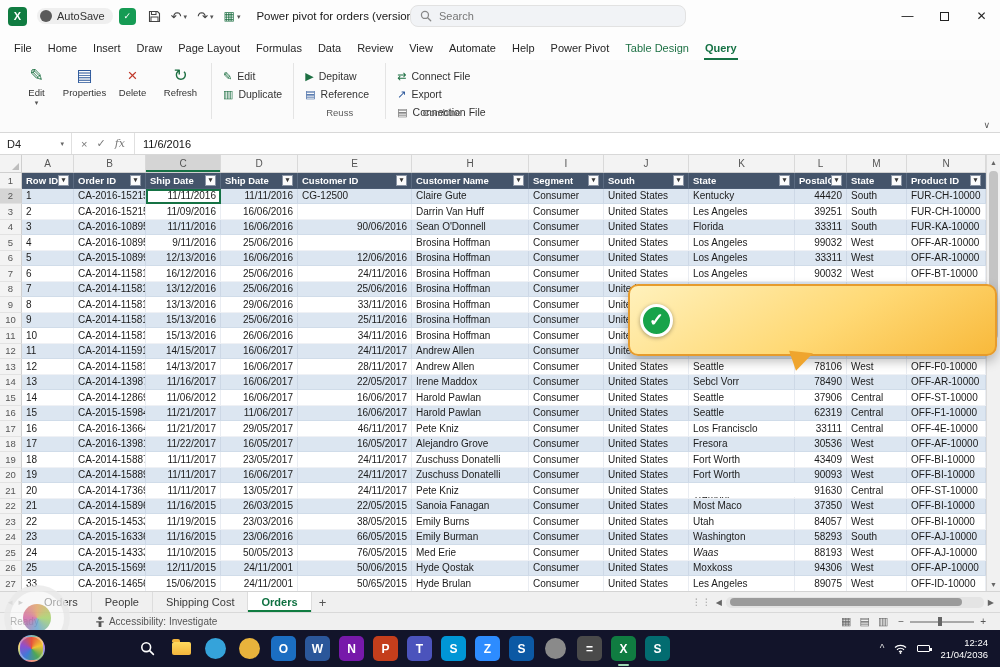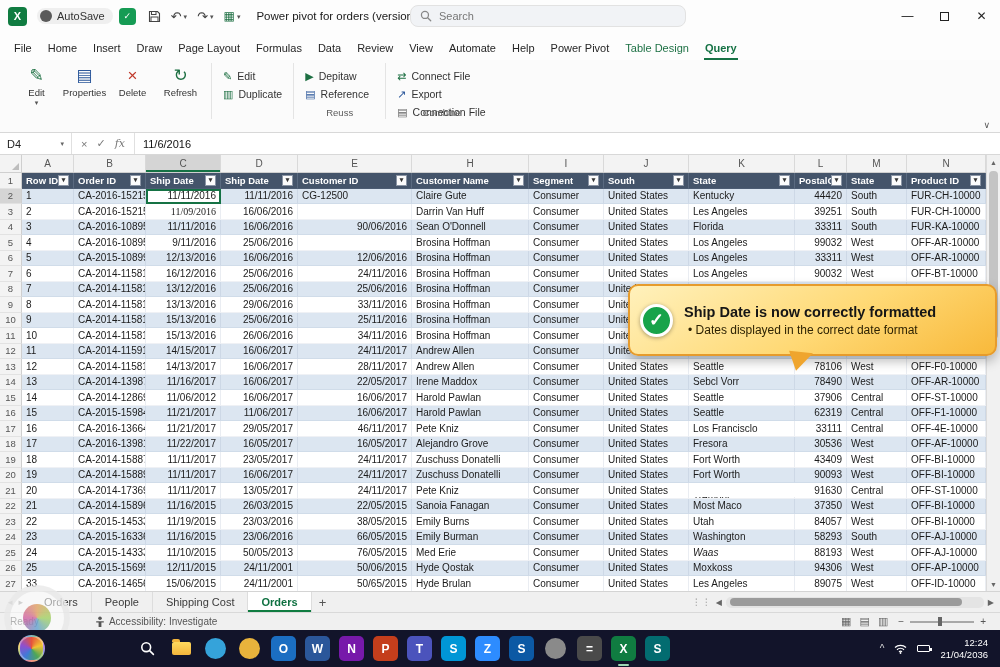--- a/index.html
+++ b/index.html
@@ -371,21 +371,21 @@
           <div class="cell" style="width: 85px;">United States</div>
           <div class="cell" style="width: 106px;">Kentucky</div>
           <div class="cell right" style="width: 52px;">44420</div>
           <div class="cell" style="width: 60px;">South</div>
           <div class="cell" style="width: 79px;">FUR-CH-10000</div>
         </div>
         <div class="grid-row">
           <div class="rownum">3</div>
           <div class="cell" style="width: 52px;">2</div>
           <div class="cell" style="width: 72px;">CA-2016-152156</div>
-          <div class="cell right" style="width: 75px; font-family: Liberation Serif, serif;">11/09/2016</div>
+          <div class="cell right" style="width: 75px;">11/09/2016</div>
           <div class="cell right" style="width: 77px;">16/06/2016</div>
           <div class="cell" style="width: 114px;"></div>
           <div class="cell" style="width: 117px;">Darrin Van Huff</div>
           <div class="cell" style="width: 75px;">Consumer</div>
           <div class="cell" style="width: 85px;">United States</div>
           <div class="cell" style="width: 106px;">Les Angeles</div>
           <div class="cell right" style="width: 52px;">39251</div>
           <div class="cell" style="width: 60px;">South</div>
           <div class="cell" style="width: 79px;">FUR-CH-10000</div>
         </div>
@@ -753,24 +753,20 @@
   </div>
 
   <div class="vscroll">
     <div class="varrow" style="top:0">▲</div>
     <div class="vthumb"></div>
     <div class="varrow" style="bottom:0">▼</div>
   </div>
 
   <div class="callout">
     <div class="ccheck">✓</div>
-    <div>
-      <div class="ctitle">Ship Date is now correctly formatted</div>
-      <div class="cbullet">• Dates displayed in the correct date format</div>
-    </div>
     <div class="tail"></div>
   </div>
 
   <div class="sheetbar">
     <div class="snav">
       <span>◂</span>
       <span>▸</span>
     </div>
     <div style="display:flex">
         <div class="stab">Orders</div>

